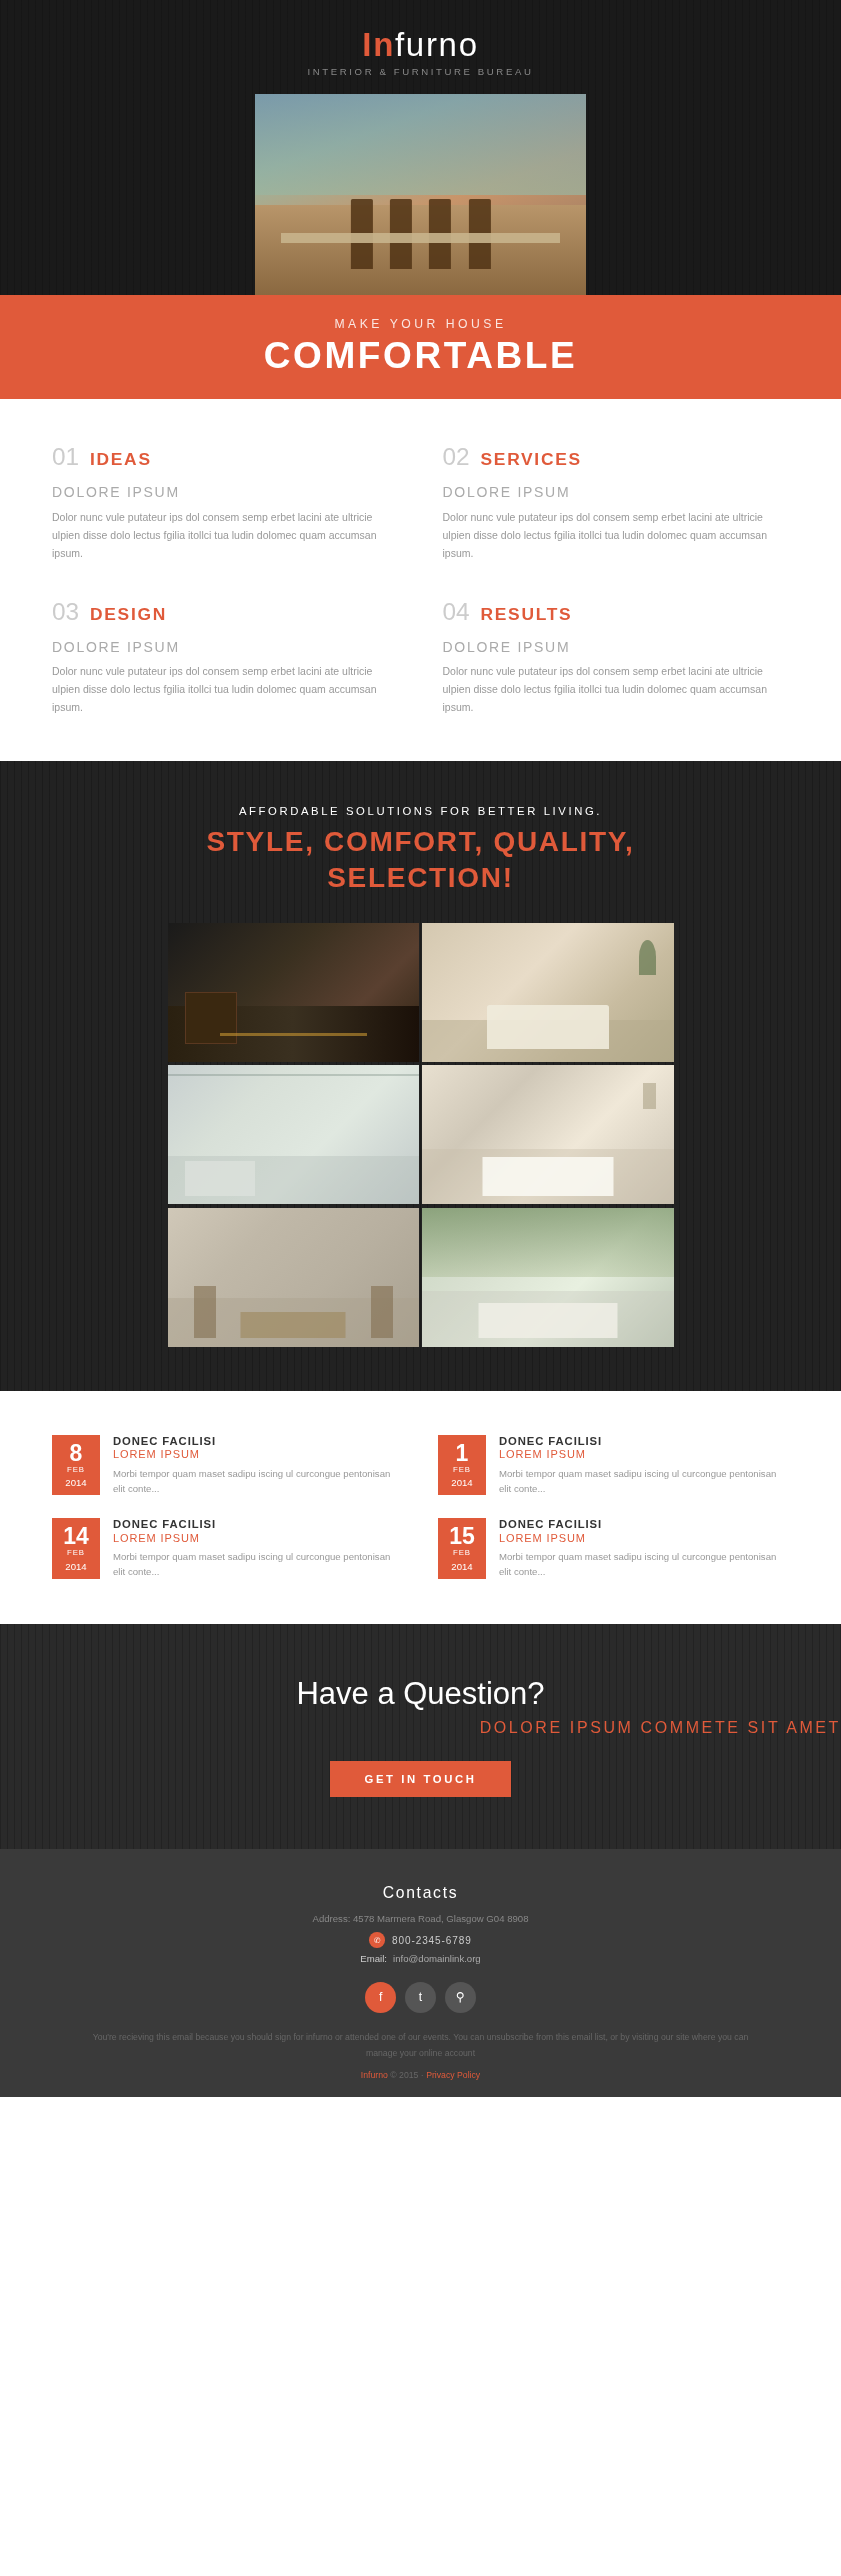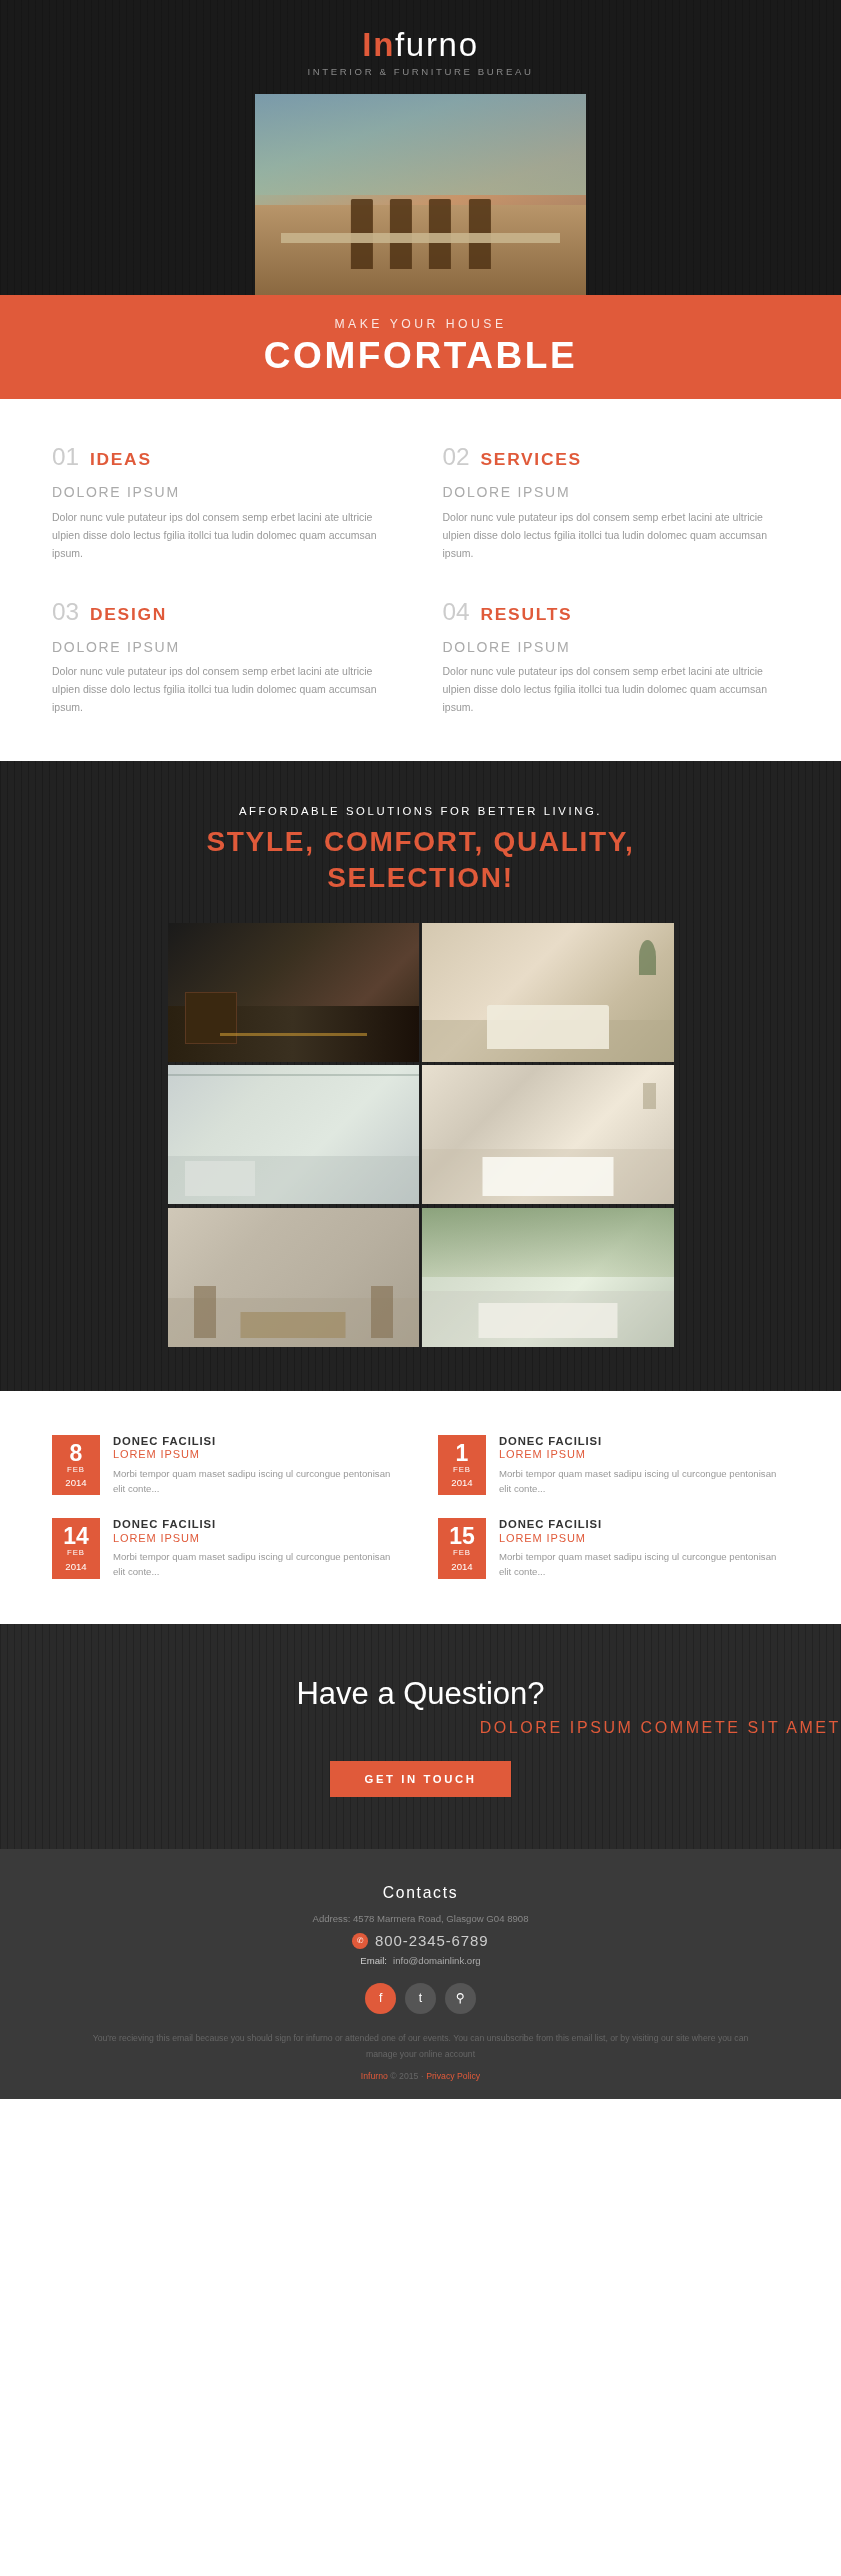--- a/index.html
+++ b/index.html
@@ -294,21 +294,21 @@
       background: #e05a3a;
       border-radius: 50%;
       display: flex;
       align-items: center;
       justify-content: center;
       color: #fff;
       font-size: 7.8px;
     }
     .footer-phone {
       color: #ccc;
-      font-size: 15px;
+      font-size: 10px;
       letter-spacing: 0.9px;
     }
     .footer-email {
       font-size: 9.6px;
       color: #888;
     }
     .footer-email span {
       color: #ccc;
     }
     .social-icons {

